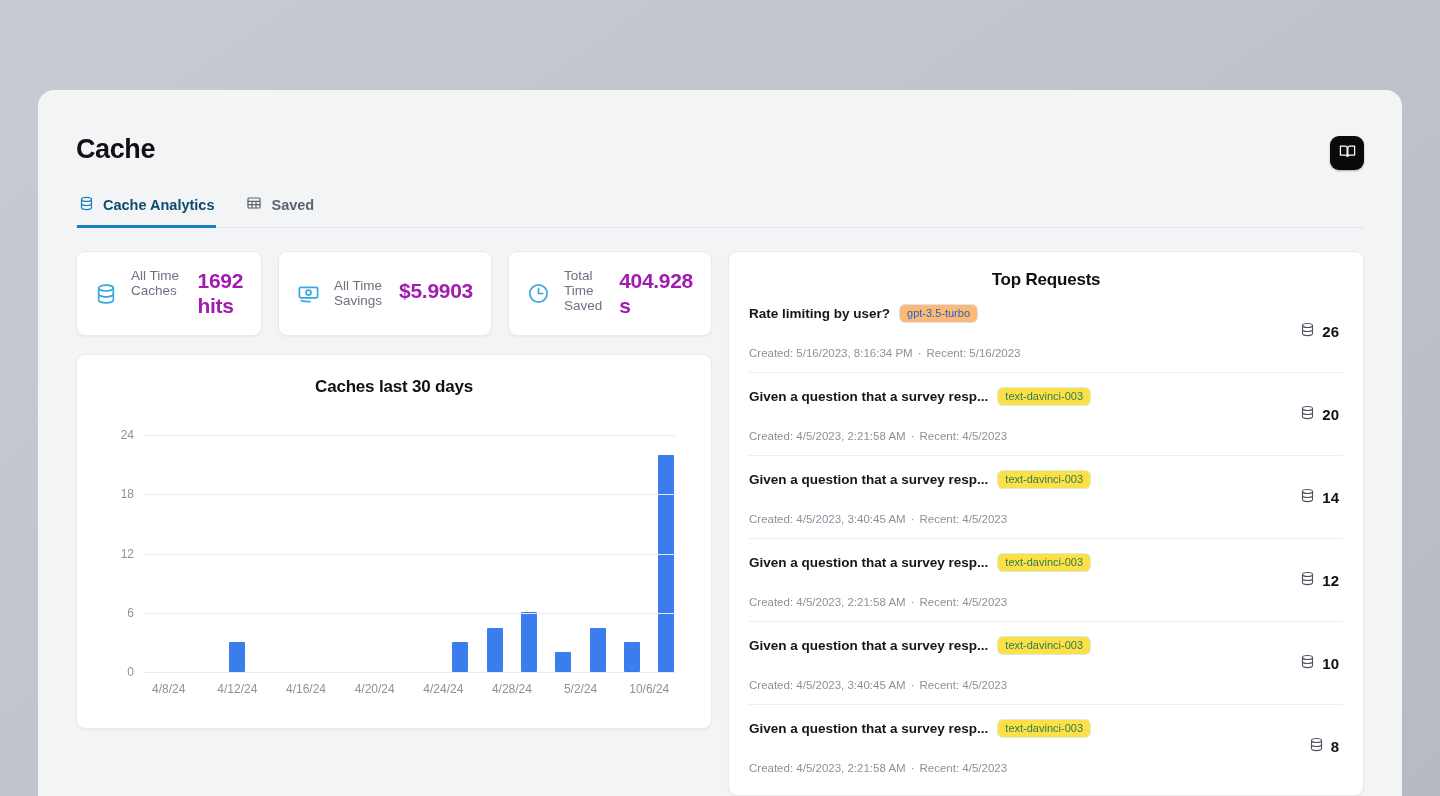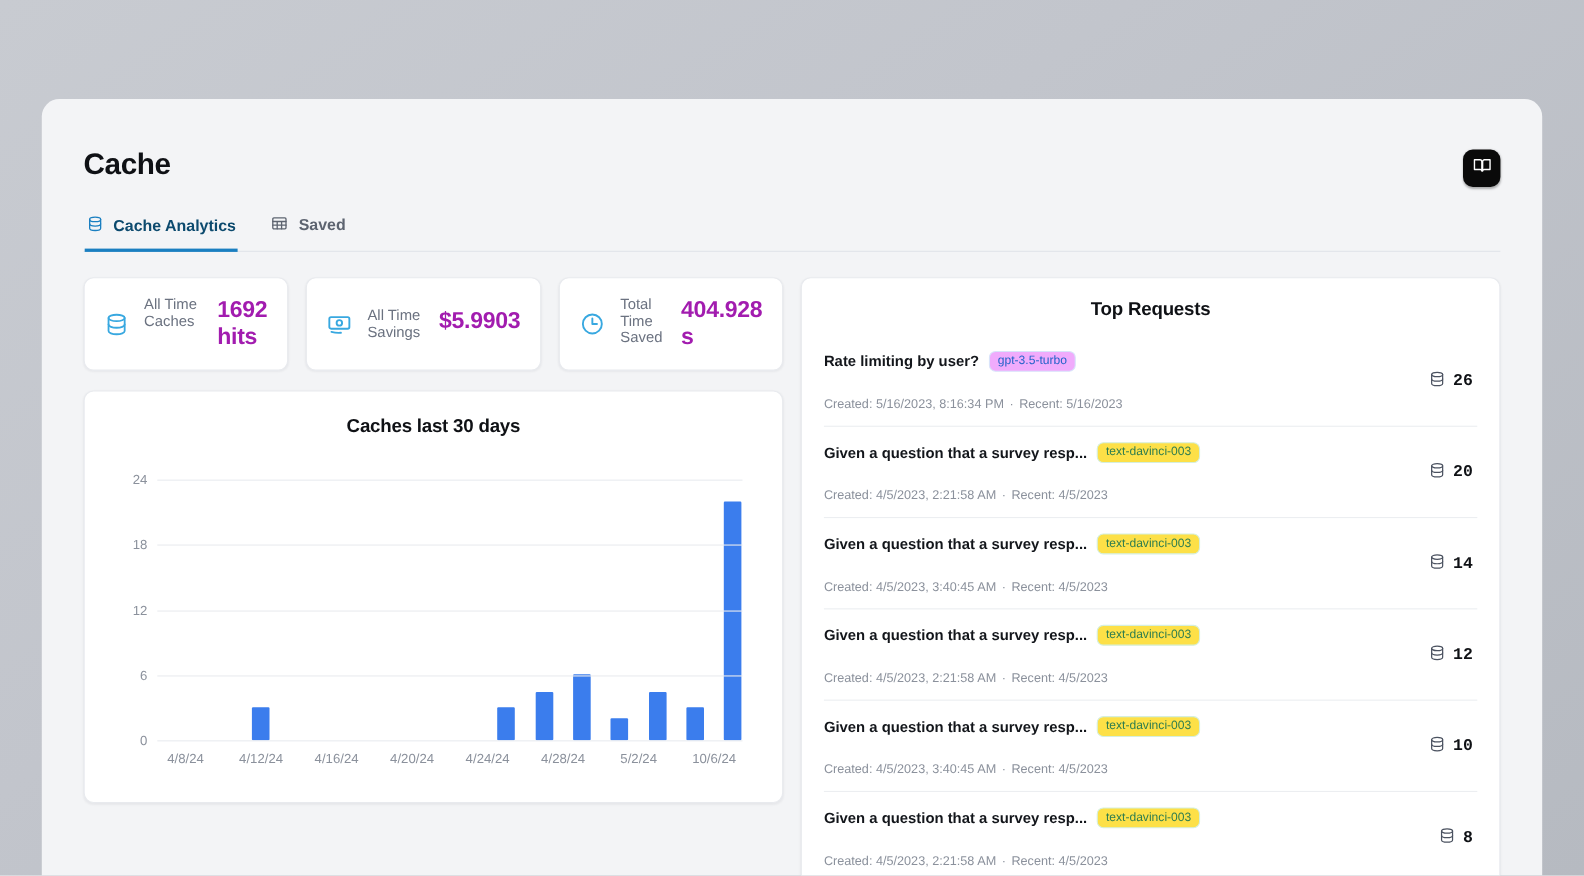--- a/index.html
+++ b/index.html
@@ -215,21 +215,20 @@
     padding: 18px 20px 8px 20px;
     min-height: 472px;
   }
 
   .requests-title {
     text-align: center;
     font-size: 17px;
     font-weight: bold;
     color: #0f1115;
     letter-spacing: -0.2px;
-    margin-bottom: 14px;
   }
 
   .request-row {
     display: flex;
     align-items: center;
     justify-content: space-between;
     gap: 12px;
     padding: 14px 0 13px 0;
     border-top: 1px solid #eceef1;
     cursor: pointer;
@@ -257,21 +256,21 @@
   .badge {
     font-size: 11px;
     padding: 2px 7px 3px 7px;
     border-radius: 6px;
     white-space: nowrap;
     font-family: "Liberation Sans", sans-serif;
   }
 
   .badge.blue {
     color: #2563c9;
-    background: #f0abfc;
+    background: #fdba74;
     border: 1px solid #d9e4fa;
   }
 
   .badge.green {
     color: #2f7d4f;
     background: #fde047;
     border: 1px solid #d5efdd;
   }
 
   .req-meta {
@@ -282,21 +281,20 @@
   }
 
   .req-meta .dot { margin: 0 5px; }
 
   .req-count {
     display: flex;
     align-items: center;
     gap: 7px;
     flex: none;
     padding-right: 4px;
-    font-family: Liberation Mono, monospace;
   }
 
   .req-count-num {
     font-size: 15px;
     font-weight: bold;
     color: #0f1115;
   }
 </style>
 </head>
 <body>

